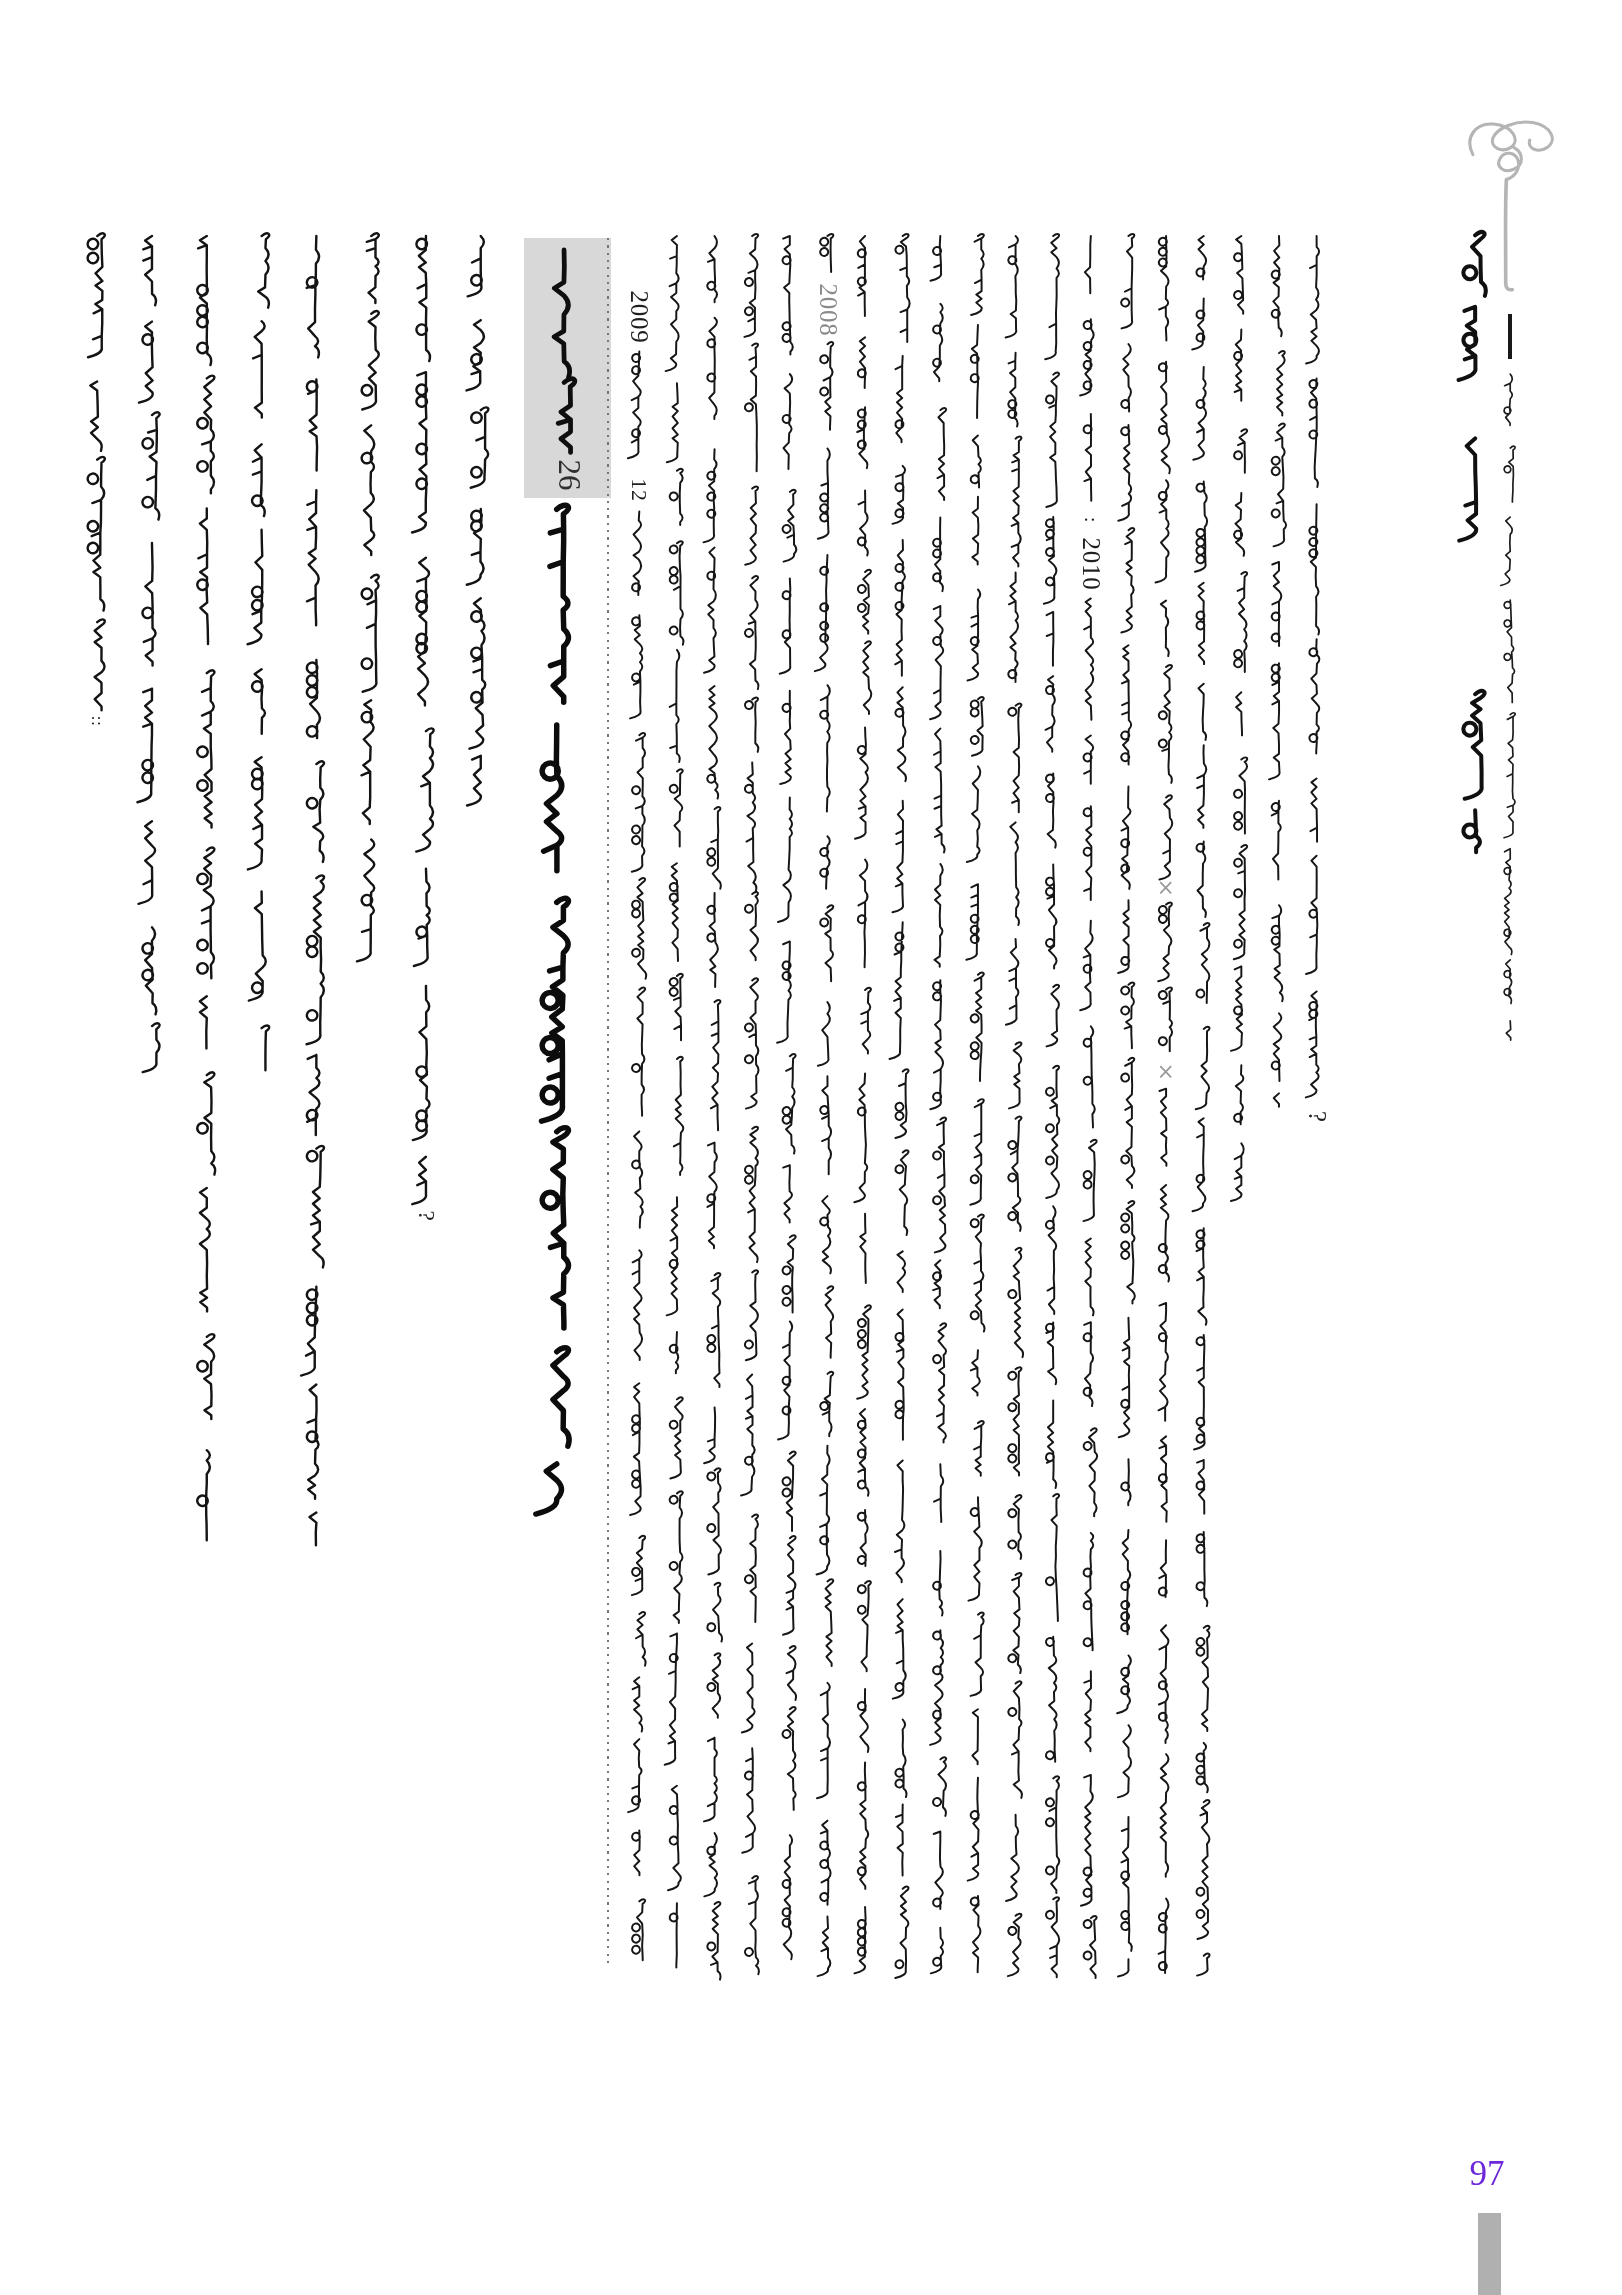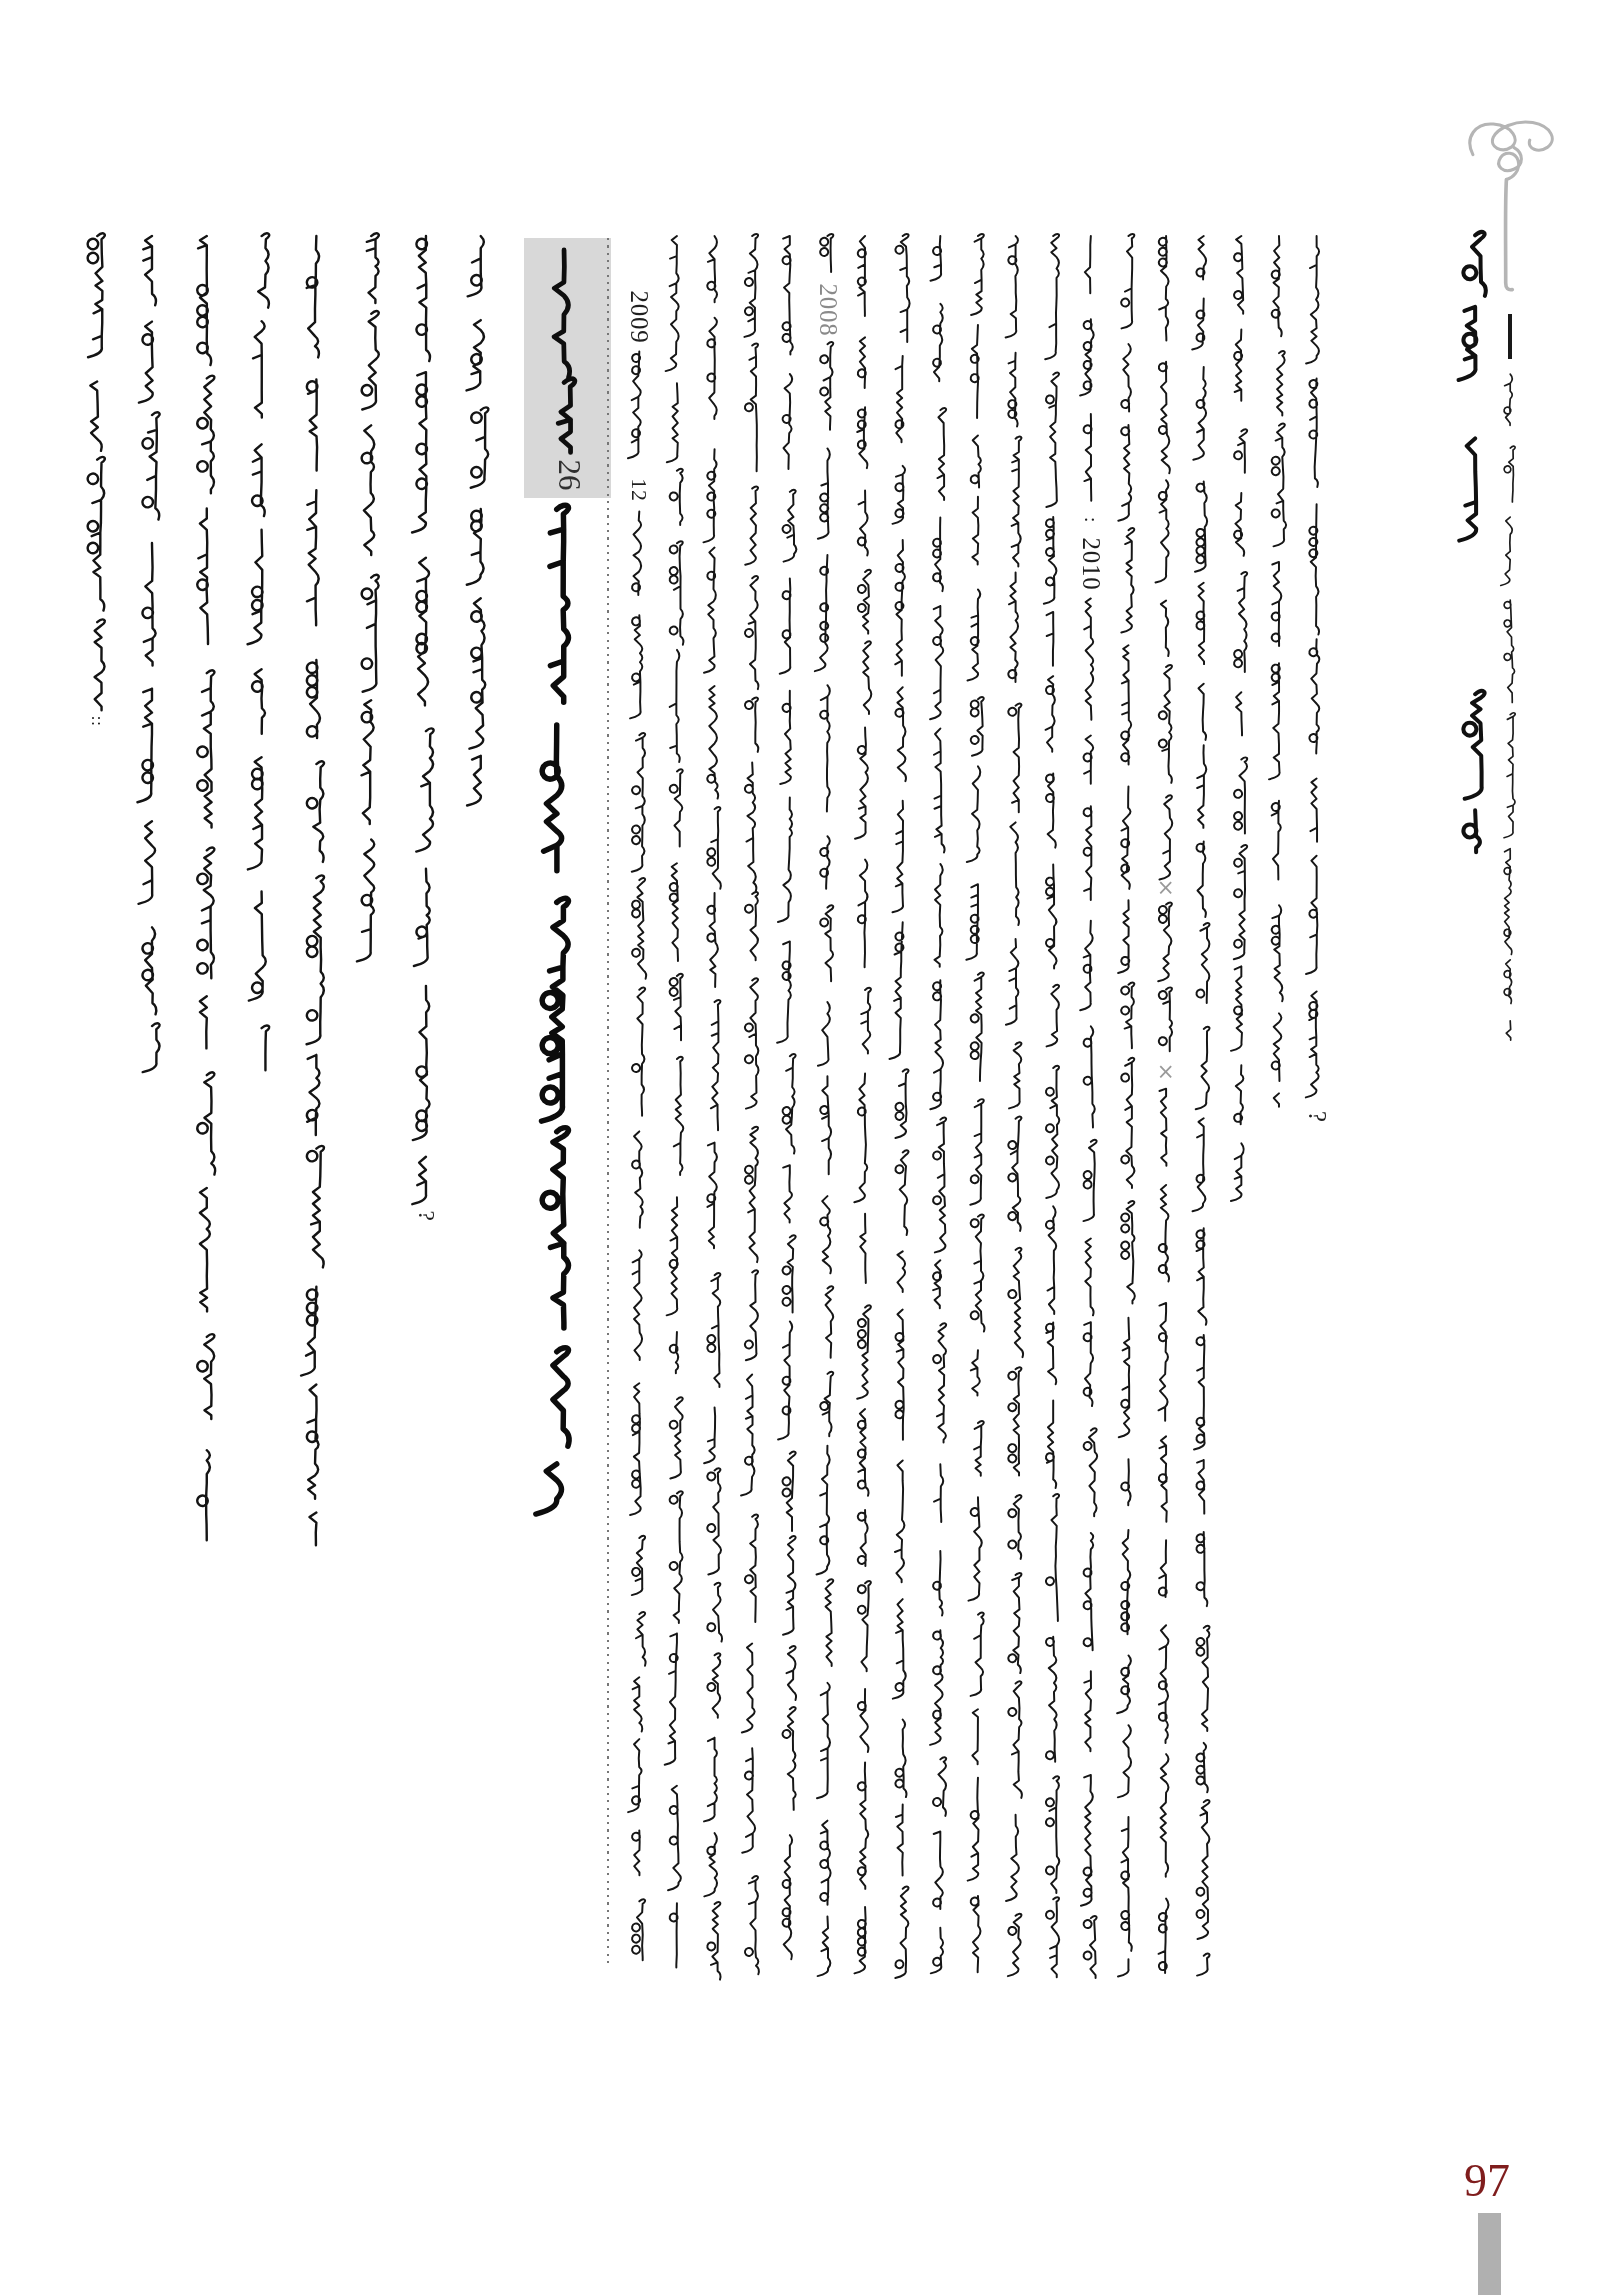--- a/index.html
+++ b/index.html
@@ -10,21 +10,21 @@
        font-family:"Liberation Serif", serif;color:#1f1f1f;white-space:nowrap;letter-spacing:0.7px;}
   .tok.muted{color:#8a8a8a;}
   .tok.mul{color:#9a9a9a;font-family:"DejaVu Sans",sans-serif;}
   .section-label-bg{position:absolute;background:#d8d8d8;}
   .section-number{position:absolute;transform:translate(-50%,-50%) rotate(90deg);
        font-family:"Liberation Serif",serif;color:#303030;}
   .dotted-divider{position:absolute;width:2.2px;
        background:repeating-linear-gradient(to bottom,#767676 0 2.2px,transparent 2.2px 7.3px);}
   .attr-dash{position:absolute;background:#191919;}
   .page-number{position:absolute;transform:translateX(-50%);font-family:"Liberation Serif",serif;
-       color:#7f1d1d;font-size:46px;}
+       color:#6d28d9;font-size:35px;}
   .spine-bar{position:absolute;background:#b0b0b0;}
   svg{position:absolute;left:0;top:0;overflow:visible;}
 </style>
 </head>
 <body>
 
 <div class="page">
 
   <svg width="124" height="186" viewBox="0 0 170 255" style="left:1451px;top:108px;width:124px;height:186px;">
     <g fill="none" stroke="#b5b5b5" stroke-width="4.2" stroke-linecap="round">

